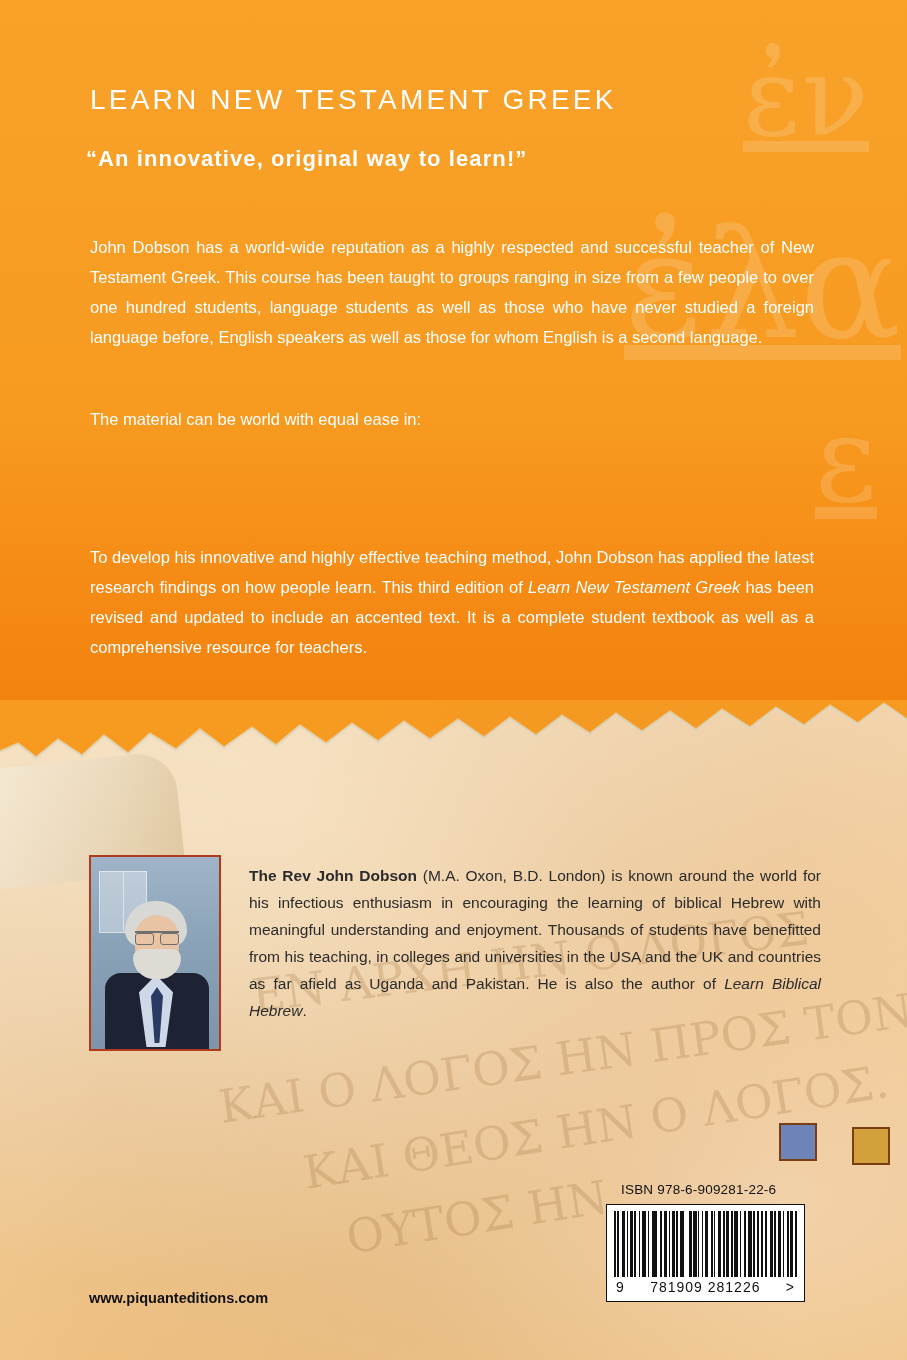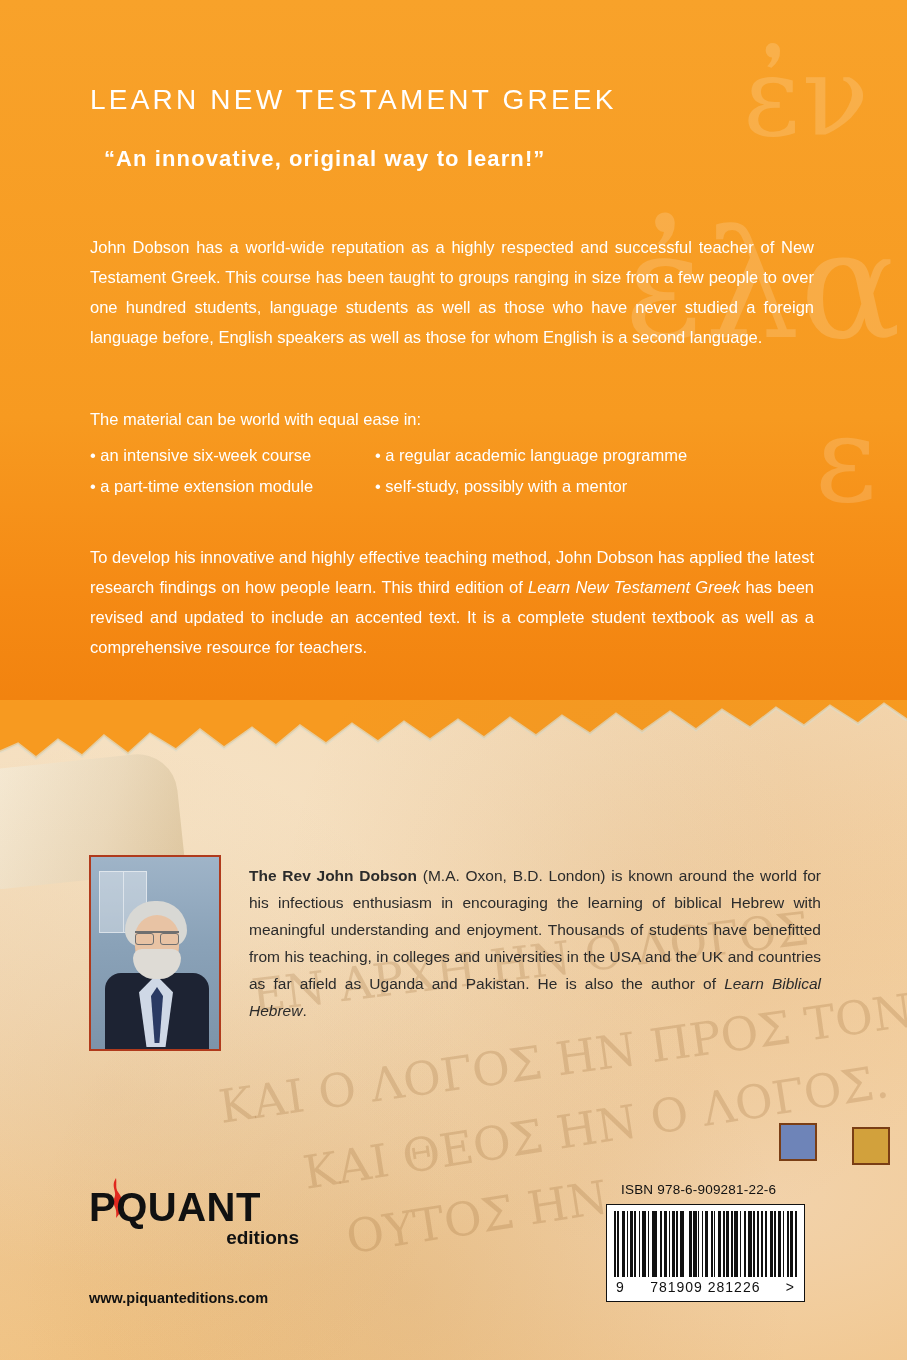--- a/index.html
+++ b/index.html
@@ -32,20 +32,21 @@
     overflow: hidden;
   }
   
   .greek-wm {
     position: absolute;
     color: rgba(255,255,255,0.16);
     font-family: "DejaVu Serif", serif;
     line-height: 1;
     user-select: none;
     pointer-events: none;
+    text-decoration: underline;
   }
   .wm1 { right: 38px;  top: 42px;   font-size: 110px; }
   .wm2 { right: 6px;   top: 210px;  font-size: 150px; }
   .wm3 { right: 30px;  top: 400px;  font-size: 120px; }
   .wm4 { right: 8px;   top: 530px;  font-size: 170px; }
 
   
   .bottom-panel {
     position: absolute;
     left: 0; top: 700px;
@@ -102,21 +103,21 @@
   .title {
     position: absolute;
     left: 90px; top: 84px;
     color: #ffffff;
     font-size: 28px;
     letter-spacing: 3.2px;
     font-weight: 400;
   }
   .tagline {
     position: absolute;
-    left: 104px; top: 146px;
+    left: 86px; top: 146px;
     color: #ffffff;
     font-size: 22px;
     font-weight: bold;
     letter-spacing: 1.1px;
   }
   .body-copy {
     position: absolute;
     color: #ffffff;
     font-size: 16.5px;
     line-height: 30px;
@@ -301,30 +302,20 @@
     <span class="greek-wm wm3">ε</span>
   </div>
 
   <div class="title">LEARN NEW TESTAMENT GREEK</div>
   <div class="tagline">“An innovative, original way to learn!”</div>
 
   <div class="body-copy para1">John Dobson has a world-wide reputation as a highly respected and successful teacher of New Testament Greek. This course has been taught to groups ranging in size from a few people to over one hundred students, language students as well as those who have never studied a foreign language before, English speakers as well as those for whom English is a second language.</div>
 
   <div class="body-copy para-intro">The material can be world with equal ease in:</div>
 
-  <div class="bullets">
-    <div class="row">
-      <div class="c1">• an intensive six-week course</div>
-      <div class="c2">• a regular academic language programme</div>
-    </div>
-    <div class="row">
-      <div class="c1">• a part-time extension module</div>
-      <div class="c2">• self-study, possibly with a mentor</div>
-    </div>
-  </div>
 
   <div class="body-copy para3"><span>To develop his innovative and highly effective teaching method, John Dobson has applied the latest research findings on how people learn. This third edition of </span><em>Learn New Testament Greek</em><span> has been revised and updated to include an accented text. It is a complete student textbook as well as a comprehensive resource for teachers.</span></div>
 
   <div class="bottom-panel">
     <svg class="torn" viewBox="0 0 907 180" preserveAspectRatio="none">
       <path d="M0,0 L0,52 L18,44 L36,58 L58,40 L82,56 L104,36 L128,54 L150,34 L176,50 L200,30 L224,48 L252,28 L276,46 L300,26 L326,44 L352,24 L378,42 L404,22 L430,40 L458,20 L484,38 L510,18 L536,36 L562,16 L590,34 L616,14 L642,32 L670,12 L696,30 L722,10 L750,28 L776,8 L804,26 L830,6 L858,24 L884,4 L907,20 L907,0 Z" fill="#f79a20"></path>
       <path d="M0,52 L18,44 L36,58 L58,40 L82,56 L104,36 L128,54 L150,34 L176,50 L200,30 L224,48 L252,28 L276,46 L300,26 L326,44 L352,24 L378,42 L404,22 L430,40 L458,20 L484,38 L510,18 L536,36 L562,16 L590,34 L616,14 L642,32 L670,12 L696,30 L722,10 L750,28 L776,8 L804,26 L830,6 L858,24 L884,4 L907,20" fill="none" stroke="#e0dcc8" stroke-width="3" opacity="0.75"></path>
     </svg>
     <div class="book-hint"></div>
     <div class="parch-texture"></div>
@@ -341,27 +332,20 @@
     <div class="ph-shirt"></div>
     <div class="ph-tie"></div>
     <div class="ph-hair"></div>
     <div class="ph-face"></div>
     <div class="ph-beard"></div>
     <div class="ph-glasses"></div>
   </div>
 
   <div class="author-text"><b>The Rev John Dobson</b><span> (M.A. Oxon, B.D. London) is known around the world for his infectious enthusiasm in encouraging the learning of biblical Hebrew with meaningful understanding and enjoyment. Thousands of students have benefitted from his teaching, in colleges and universities in the USA and the UK and countries as far afield as Uganda and Pakistan. He is also the author of </span><em>Learn Biblical Hebrew</em><span>.</span></div>
 
-  <div class="logo">
-    <svg class="logo-flame" viewBox="0 0 22 40">
-      <path d="M11 0 C5 9, 13 13, 9 21 C6 27, 13 28, 11 40 C20 31, 18 20, 13 14 C10 10, 12 5, 11 0 Z" fill="#e0281e"></path>
-    </svg>
-    <div class="logo-word"><span>P</span><span>QUANT</span></div>
-    <div class="logo-sub">editions</div>
-  </div>
   <div class="logo-url">www.piquanteditions.com</div>
 
   <div class="swatch sw1" style="background:#6e84b8"></div>
   <div class="swatch sw2" style="background:#d2a13c"></div>
 
   <div class="isbn-label">ISBN 978-6-909281-22-6</div>
   <div class="barcode-box">
     <div class="bars">
       <i style="width:2px"></i>
         <u style="width:2px"></u>

